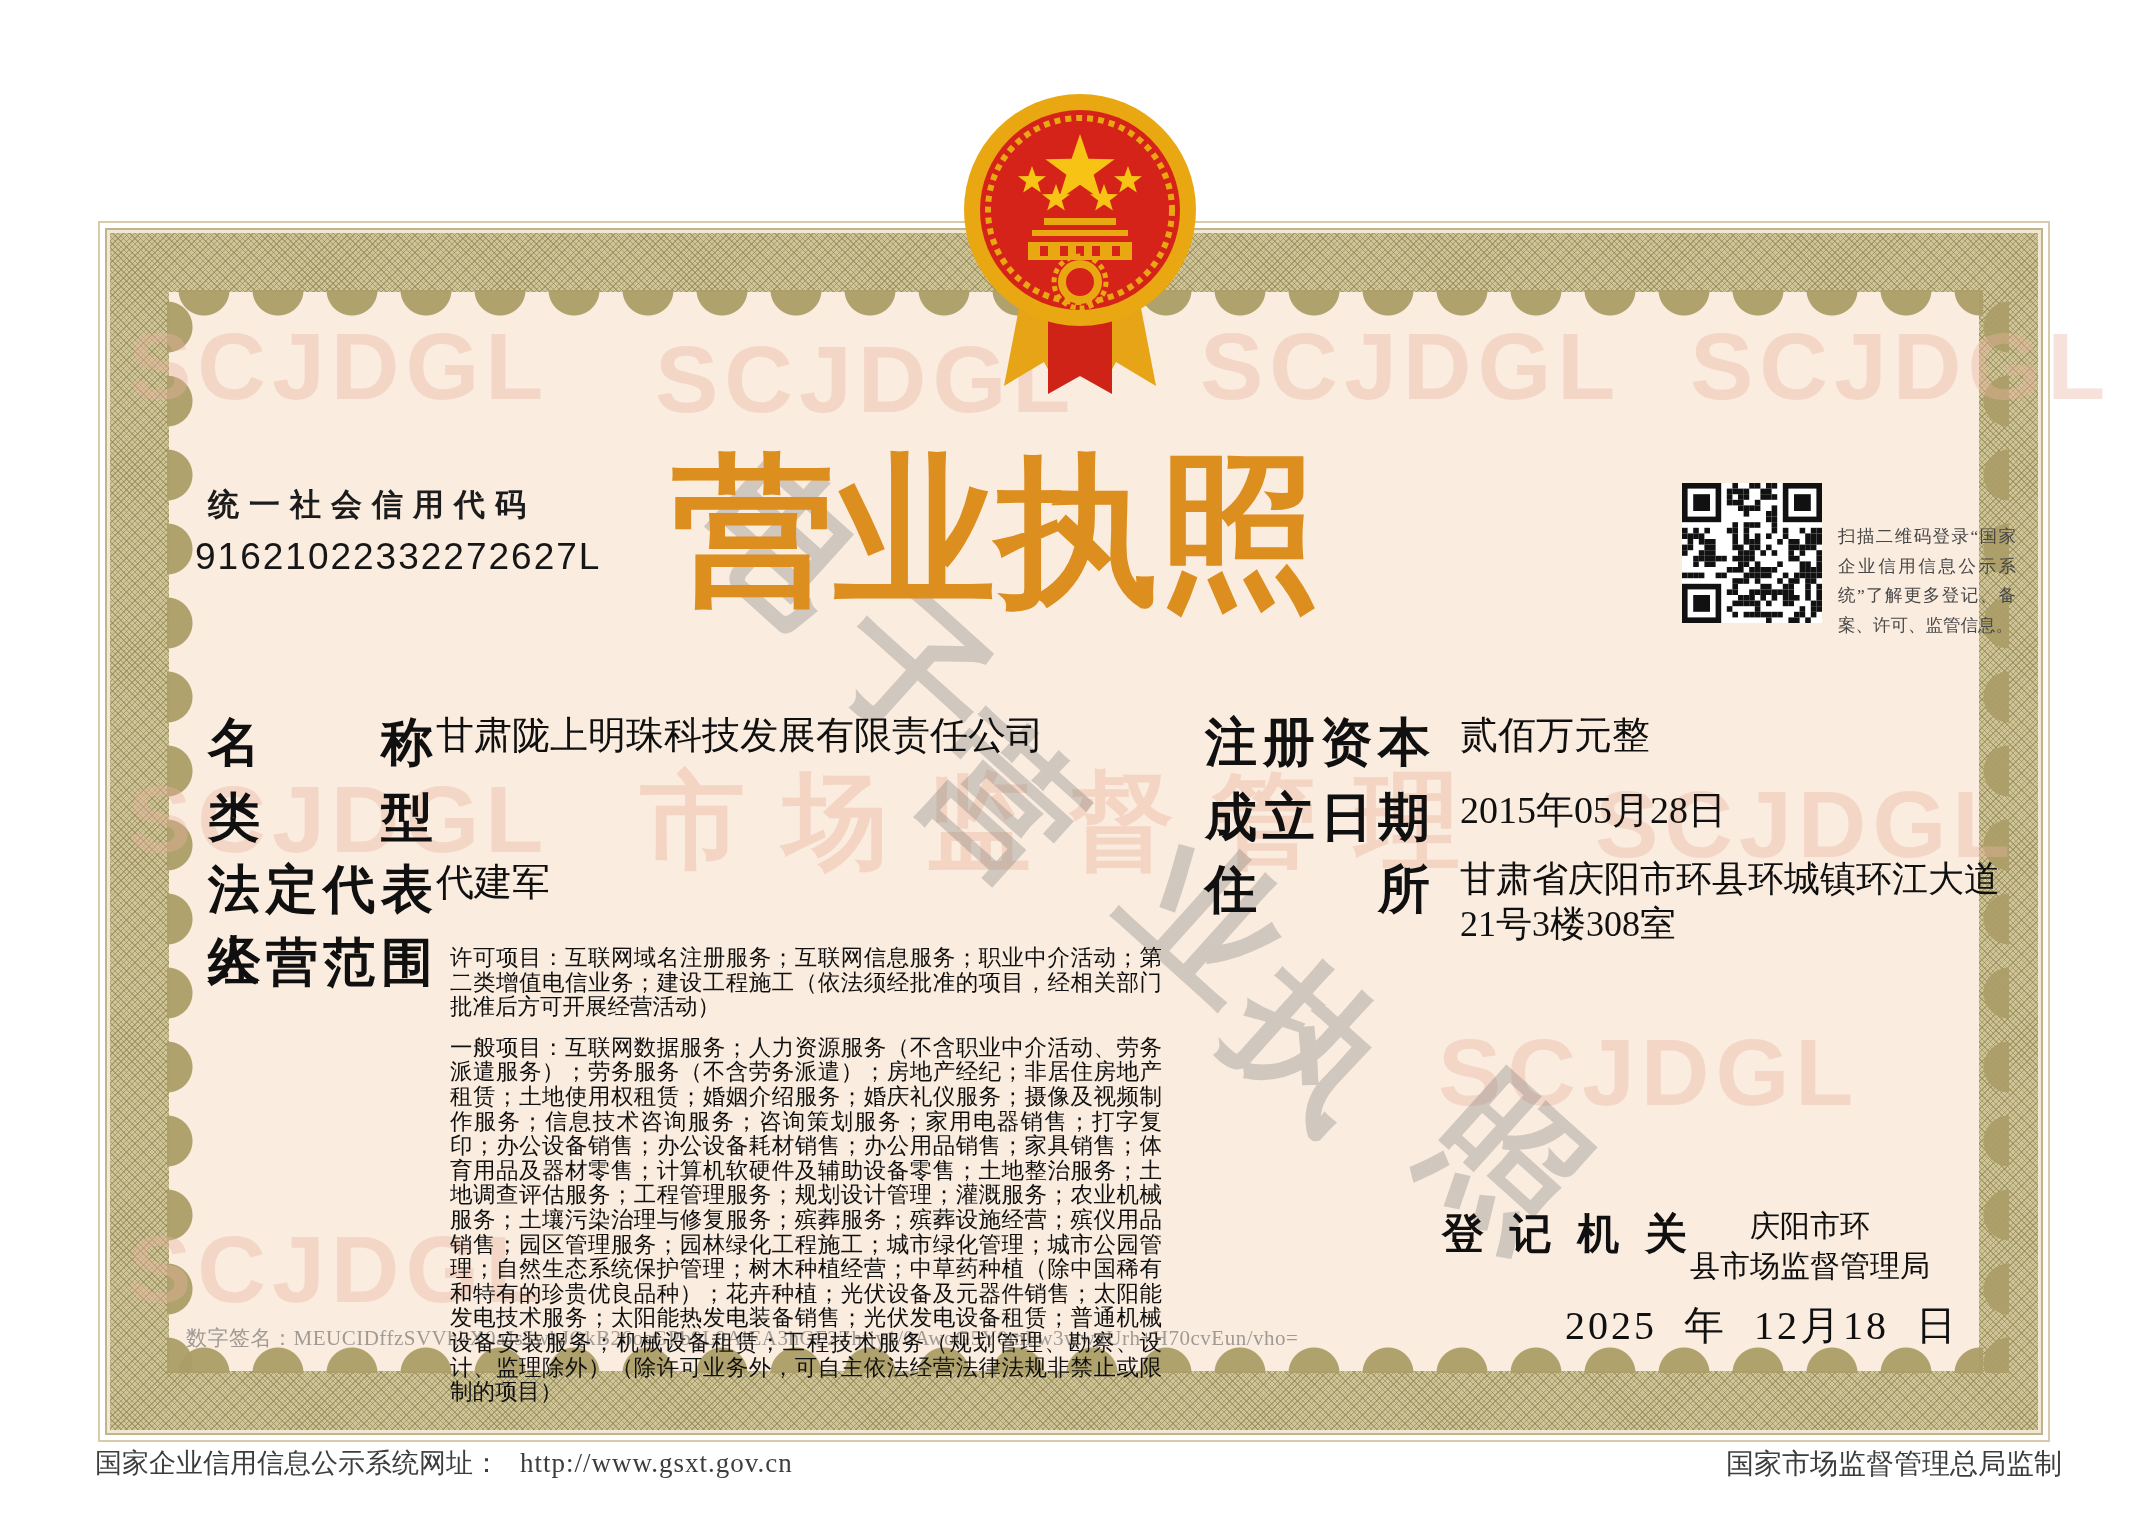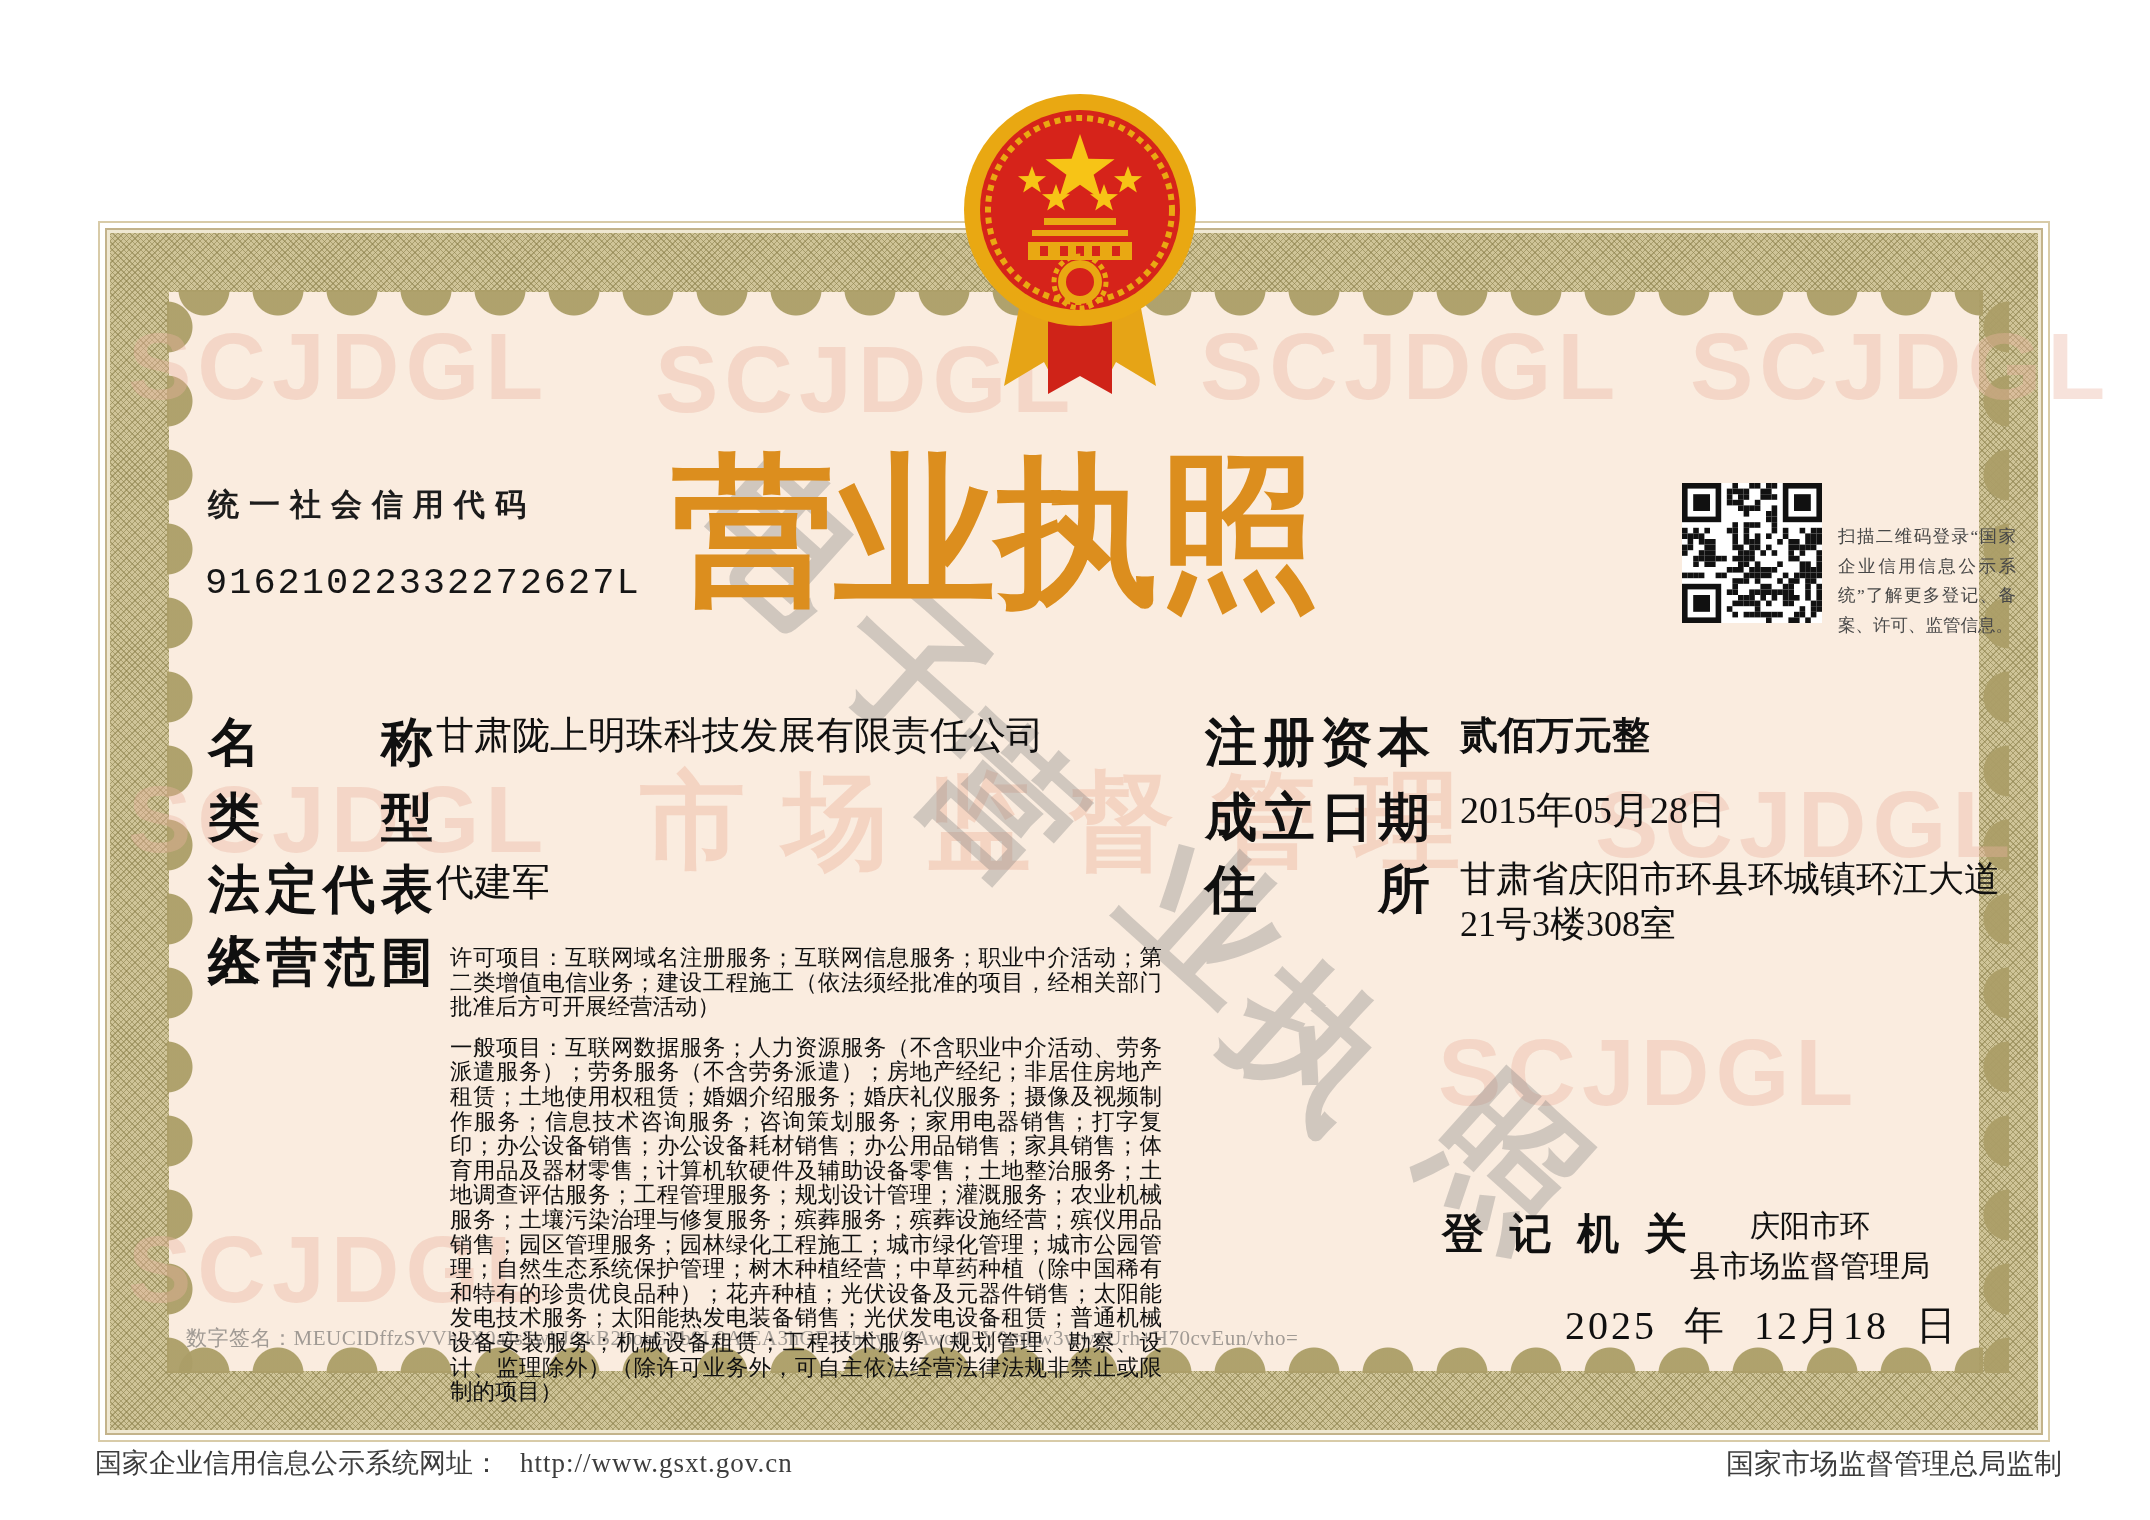--- a/index.html
+++ b/index.html
@@ -23,22 +23,22 @@
   
   .wm-tile{position:absolute;z-index:2;font-family:"Liberation Sans",sans-serif;font-weight:bold;
            font-size:95px;letter-spacing:6px;color:rgba(234,178,160,0.38);white-space:nowrap;}
   .wm-pink-cn{position:absolute;z-index:2;left:640px;top:752px;font-weight:bold;font-size:105px;
            letter-spacing:38px;color:rgba(233,156,130,0.30);white-space:nowrap;}
   .wm-diag{position:absolute;z-index:3;font-size:150px;font-weight:bold;
            color:rgba(125,125,125,0.33);transform:rotate(42deg);}
   
   .credit-label{position:absolute;z-index:5;left:208px;top:484px;font-family:"Liberation Sans",sans-serif;
       font-weight:bold;font-size:31px;letter-spacing:10px;color:#1c1c1c;}
-  .credit-code{position:absolute;z-index:5;left:205px;top:536px;font-family:Liberation Mono, monospace;
-      font-size:37px;letter-spacing:2px;color:#161616;margin-top:26px;}
+  .credit-code{position:absolute;z-index:5;left:195px;top:536px;font-family:Liberation Sans, sans-serif;
+      font-size:37px;letter-spacing:2px;color:#161616;}
   .title{position:absolute;z-index:5;left:672px;top:442px;width:828px;font-family:"Liberation Sans",sans-serif;
       font-weight:bold;font-size:162px;line-height:1.1;color:#dc8e1e;
       text-align:justify;text-align-last:justify;white-space:nowrap;display:flex;justify-content:space-between;}
   .qr{position:absolute;z-index:5;left:1682px;top:483px;width:140px;height:140px;background:#fff;}
   .qr-caption{position:absolute;z-index:5;left:1838px;top:490px;width:178px;font-size:17.5px;line-height:29.5px;
       color:#474747;text-align:justify;font-family:"Liberation Serif",serif;margin-top:32px;}
   
   .flabel{position:absolute;z-index:5;font-weight:bold;font-size:52px;color:#101010;
       display:inline-block;text-align:justify;text-align-last:justify;}
   .fvalue{position:absolute;z-index:5;font-size:38px;color:#101010;white-space:nowrap;}
@@ -359,21 +359,21 @@
   <span class="flabel" style="left:208px;top:855px;width:225px;">法定代表人</span>
   <span class="fvalue" style="left:436px;top:857px;">代建军</span>
 
   <span class="flabel" style="left:208px;top:928px;width:225px;">经营范围</span>
   <div class="scope-text">
     <p>许可项目：互联网域名注册服务；互联网信息服务；职业中介活动；第二类增值电信业务；建设工程施工（依法须经批准的项目，经相关部门批准后方可开展经营活动）</p>
     <p>一般项目：互联网数据服务；人力资源服务（不含职业中介活动、劳务派遣服务）；劳务服务（不含劳务派遣）；房地产经纪；非居住房地产租赁；土地使用权租赁；婚姻介绍服务；婚庆礼仪服务；摄像及视频制作服务；信息技术咨询服务；咨询策划服务；家用电器销售；打字复印；办公设备销售；办公设备耗材销售；办公用品销售；家具销售；体育用品及器材零售；计算机软硬件及辅助设备零售；土地整治服务；土地调查评估服务；工程管理服务；规划设计管理；灌溉服务；农业机械服务；土壤污染治理与修复服务；殡葬服务；殡葬设施经营；殡仪用品销售；园区管理服务；园林绿化工程施工；城市绿化管理；城市公园管理；自然生态系统保护管理；树木种植经营；中草药种植（除中国稀有和特有的珍贵优良品种）；花卉种植；光伏设备及元器件销售；太阳能发电技术服务；太阳能热发电装备销售；光伏发电设备租赁；普通机械设备安装服务；机械设备租赁；工程技术服务（规划管理、勘察、设计、监理除外）（除许可业务外，可自主依法经营法律法规非禁止或限制的项目）</p>
   </div>
 
   <span class="flabel" style="left:1205px;top:708px;width:225px;">注册资本</span>
-  <span class="fvalue" style="left:1460px;top:710px;font-weight:bold;">贰佰万元整</span>
+  <span class="fvalue" style="left:1460px;top:710px;">贰佰万元整</span>
 
   <span class="flabel" style="left:1205px;top:783px;width:225px;">成立日期</span>
   <span class="fvalue" style="left:1460px;top:785px;">2015年05月28日</span>
 
   <span class="flabel" style="left:1205px;top:855px;width:225px;">住所</span>
   <span class="fvalue" style="left:1460px;top:857px;width:545px;white-space:normal;font-size:36px;line-height:45px;">甘肃省庆阳市环县环城镇环江大道21号3楼308室</span>
 
   <span class="flabel" style="left:1442px;top:1206px;width:245px;font-size:42px;">登记机关</span>
   <div class="authority-value">
     <div>庆阳市环</div>

